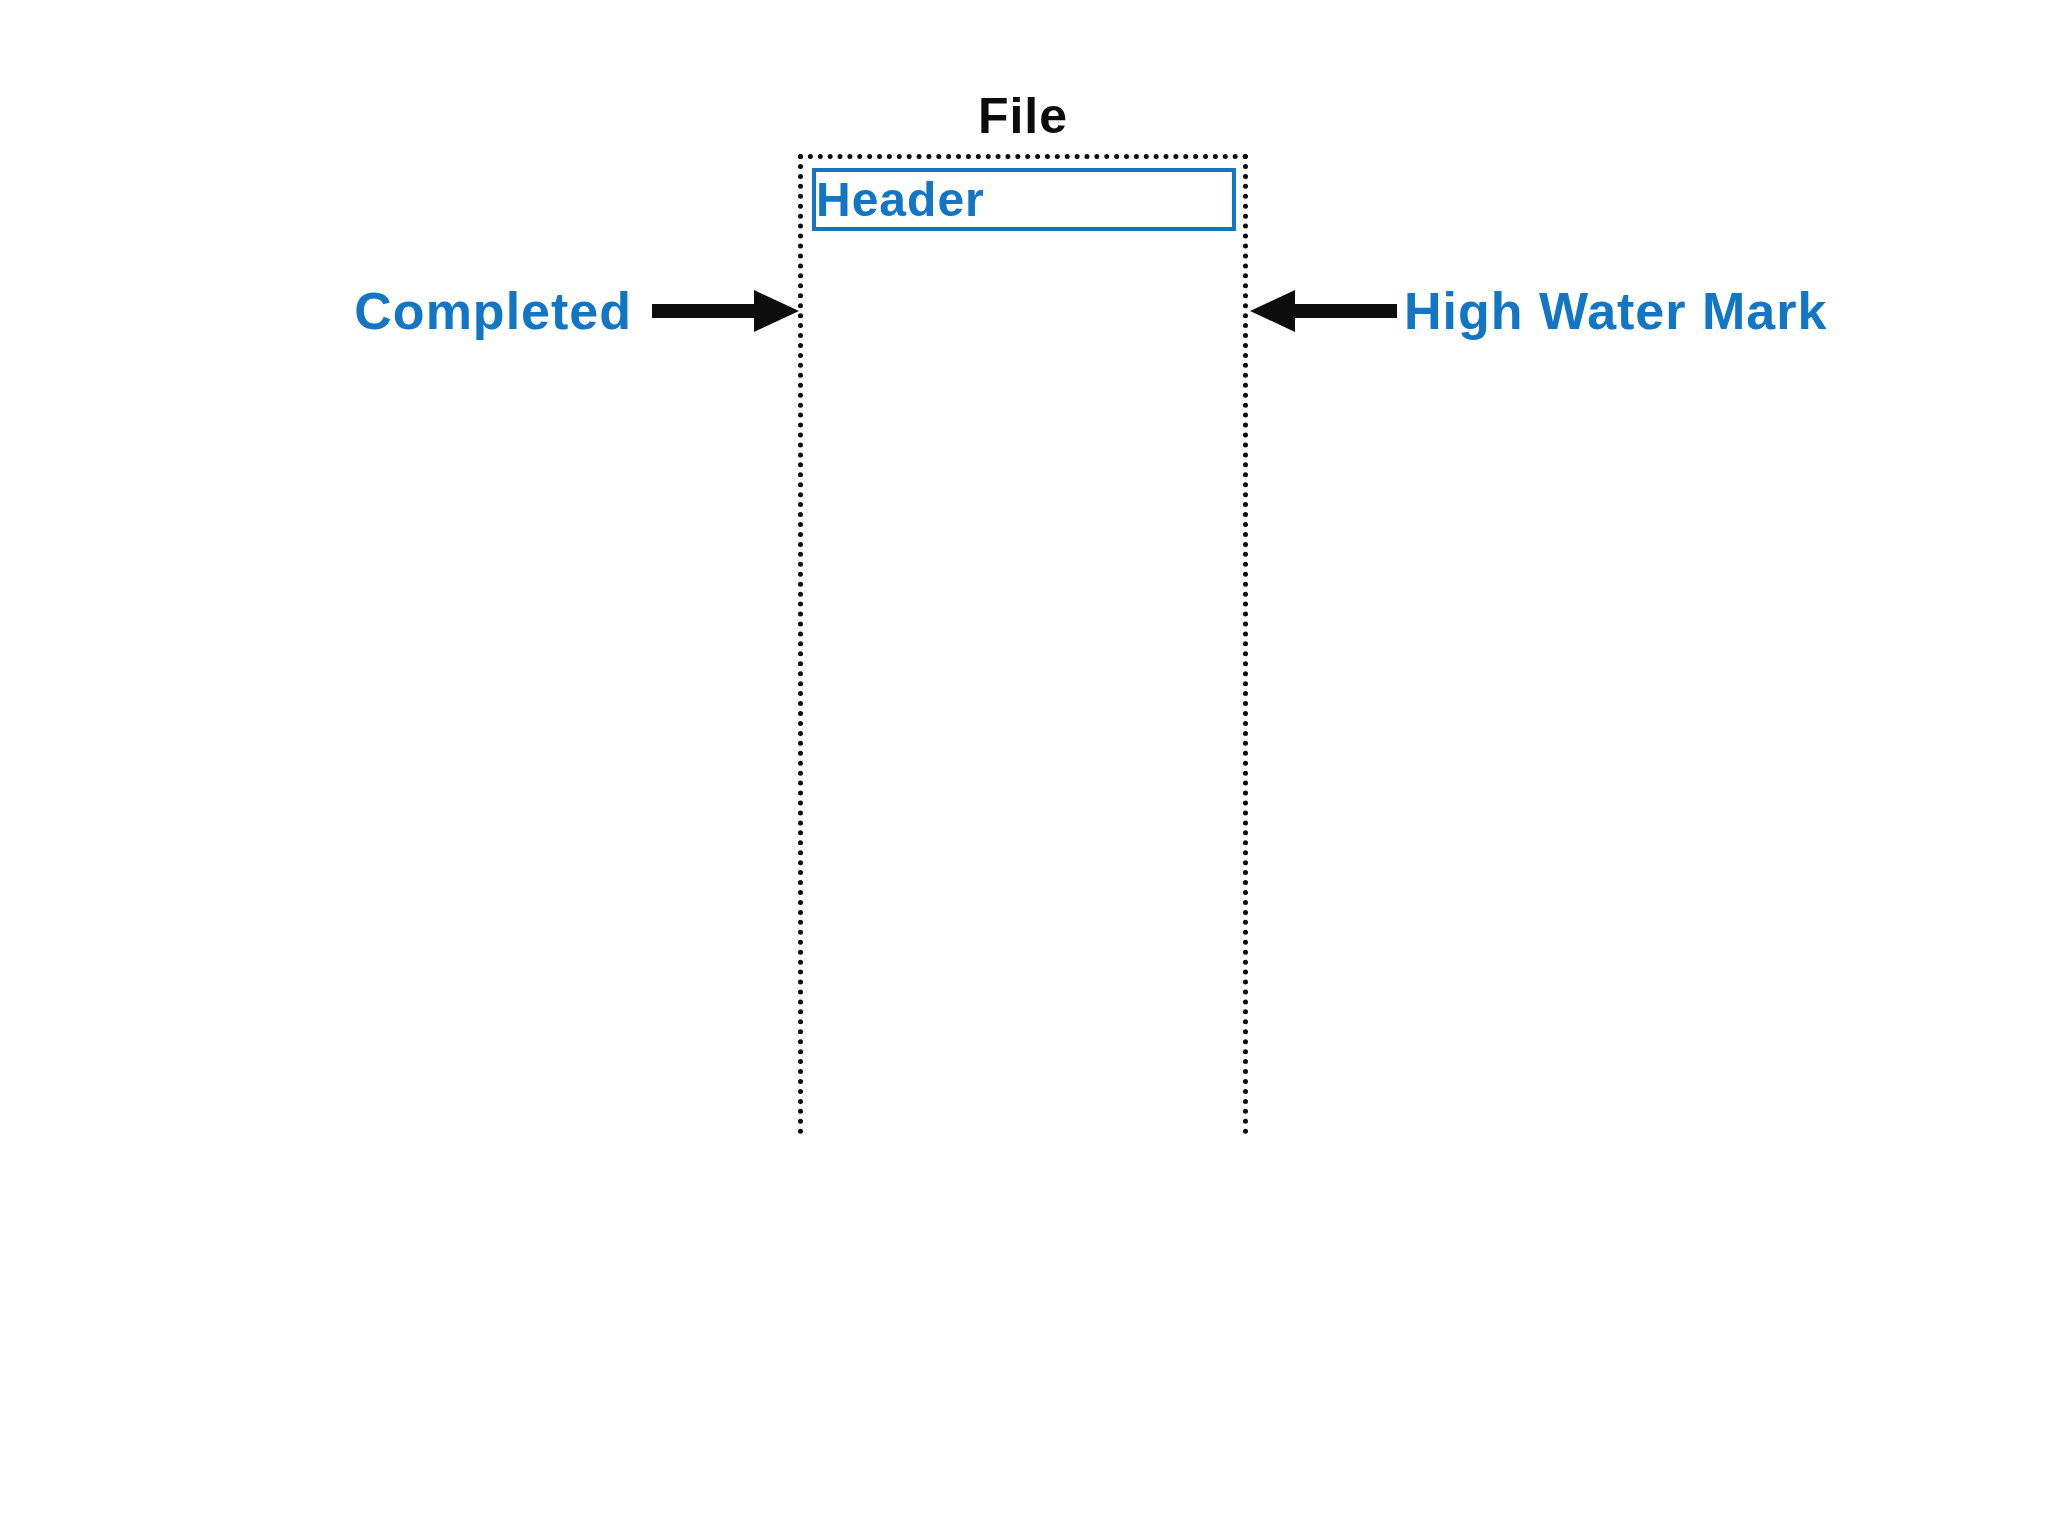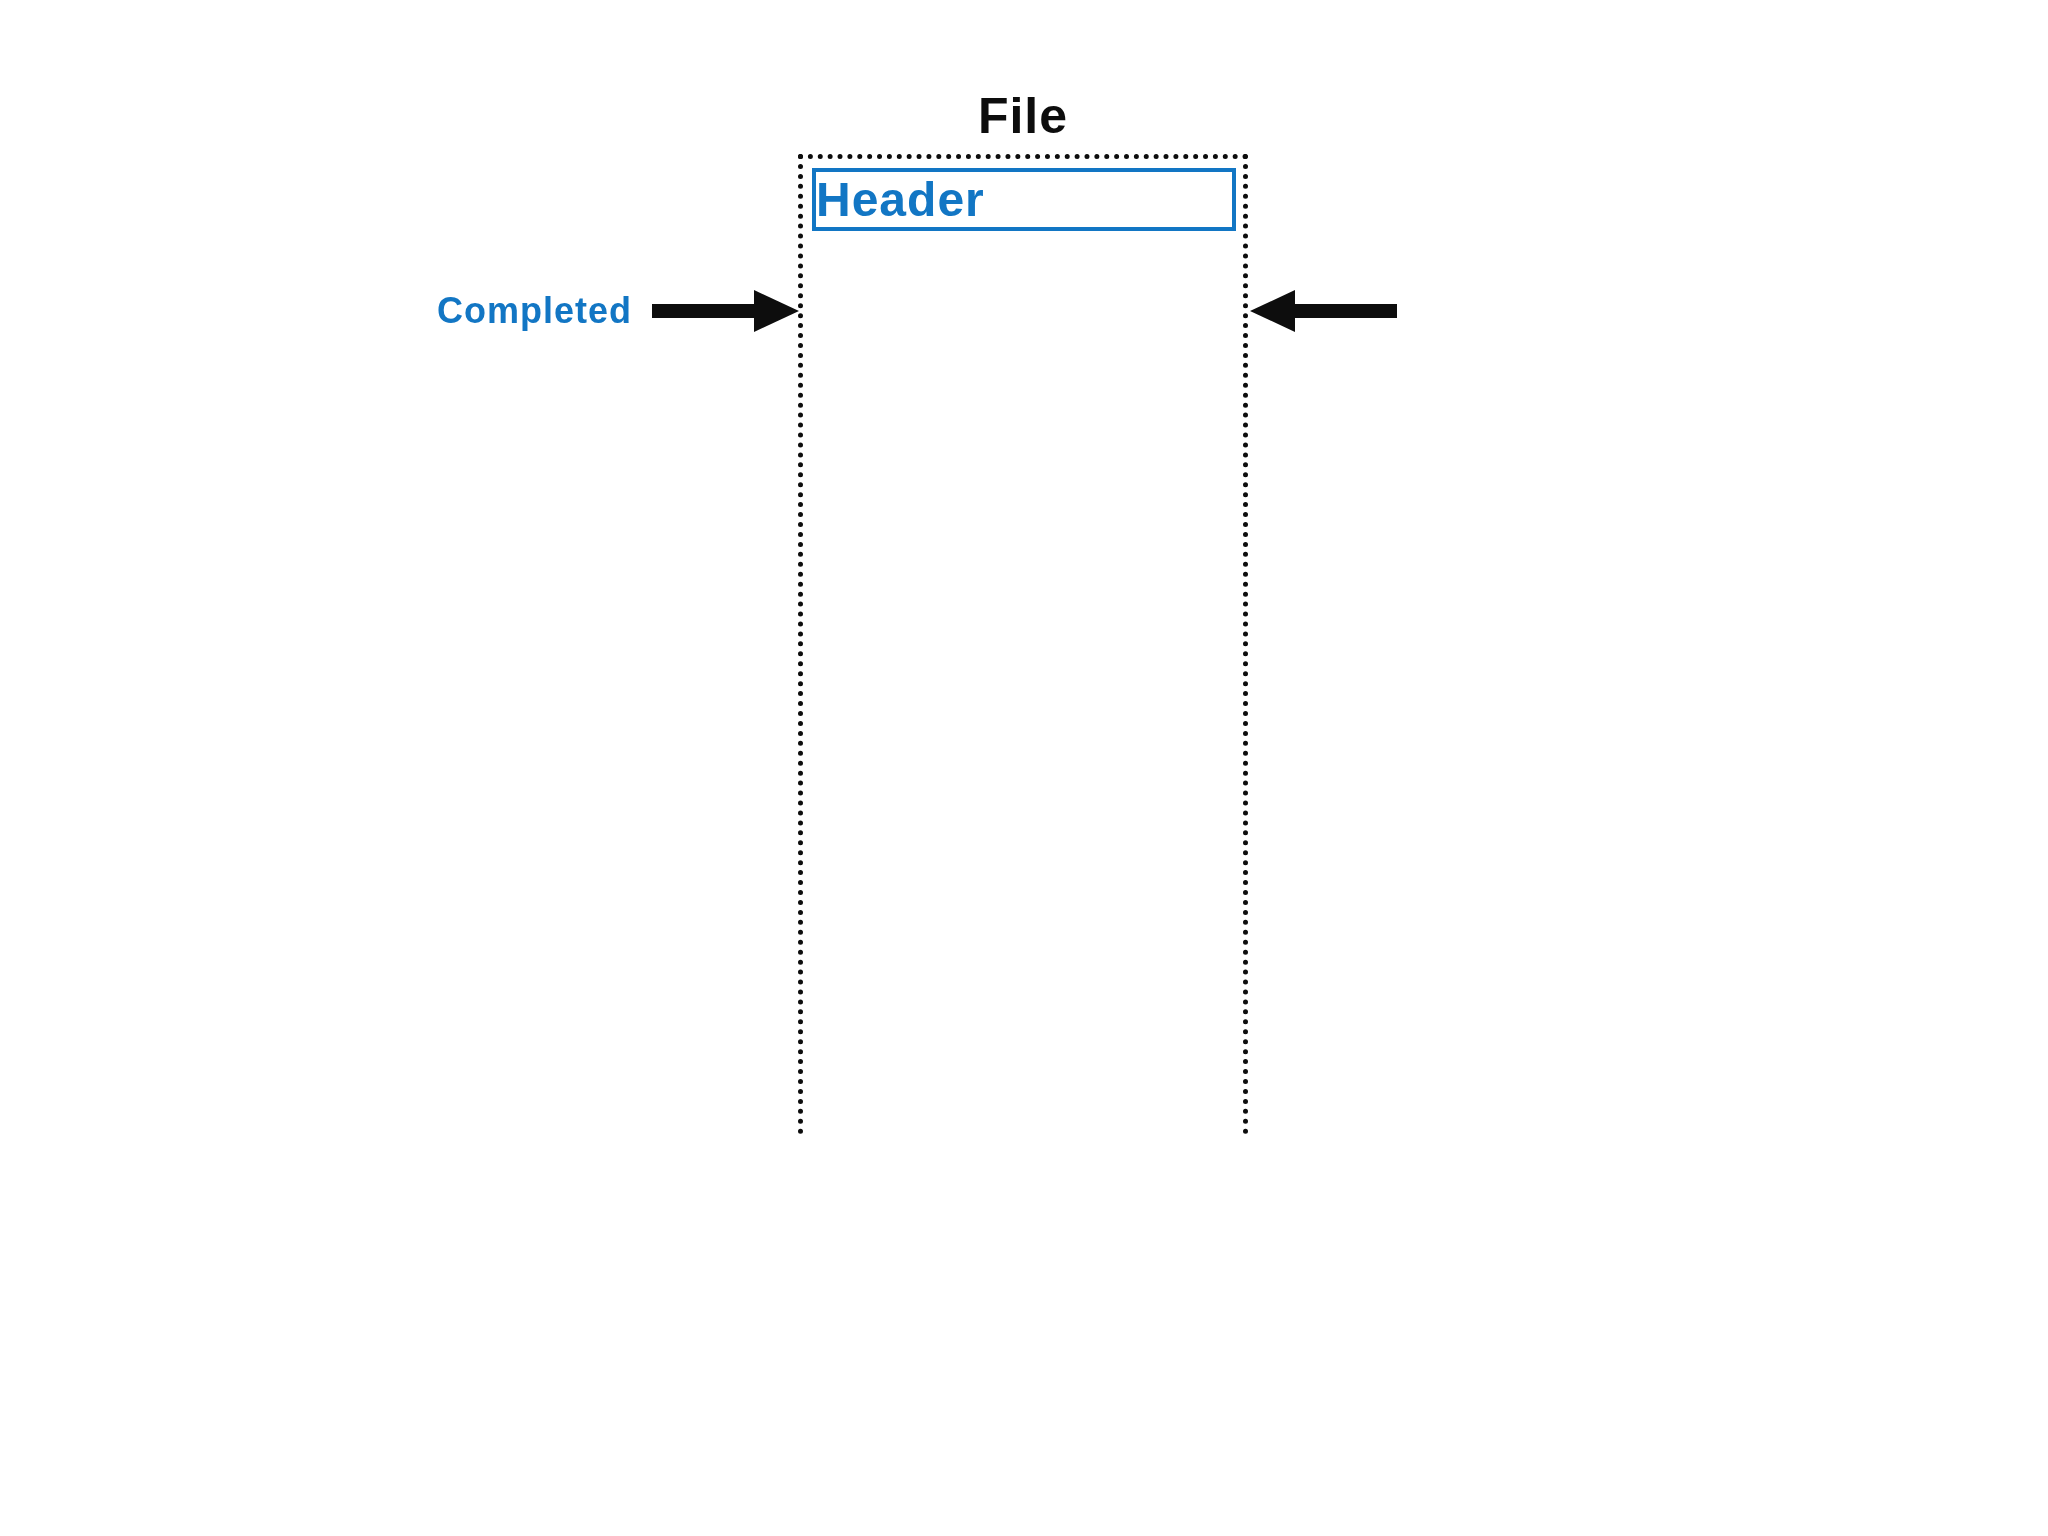--- a/index.html
+++ b/index.html
@@ -53,21 +53,21 @@
   }
   .message-box {
     top: 231px;
     height: 83px;
     border: 4px solid var(--ink, #0d0d0d);
     color: var(--ink, #0d0d0d);
   }
   .side-label {
     position: absolute;
     top: 283px;
-    font-size: 36px;
+    font-size: 52px;
     line-height: 56px;
     color: var(--accent-blue, #1276c4);
     white-space: nowrap;
     letter-spacing: 1px;
   }
   .completed-label {
     left: 240px;
     width: 392px;
     text-align: right;
   }
@@ -105,14 +105,15 @@
   <svg class="arrow arrow-right" viewBox="0 0 147 44" xmlns="http://www.w3.org/2000/svg" aria-hidden="true">
     <rect x="0" y="15" width="108" height="14" fill="currentColor"></rect>
     <polygon points="102,1 147,22 102,43" fill="currentColor"></polygon>
   </svg>
 
   <svg class="arrow arrow-left" viewBox="0 0 147 44" xmlns="http://www.w3.org/2000/svg" aria-hidden="true">
     <polygon points="45,1 0,22 45,43" fill="currentColor"></polygon>
     <rect x="39" y="15" width="108" height="14" fill="currentColor"></rect>
   </svg>
 
+  <div class="side-label hwm-label">High Water Mark</div>
 
 </div>
 
 </body></html>

